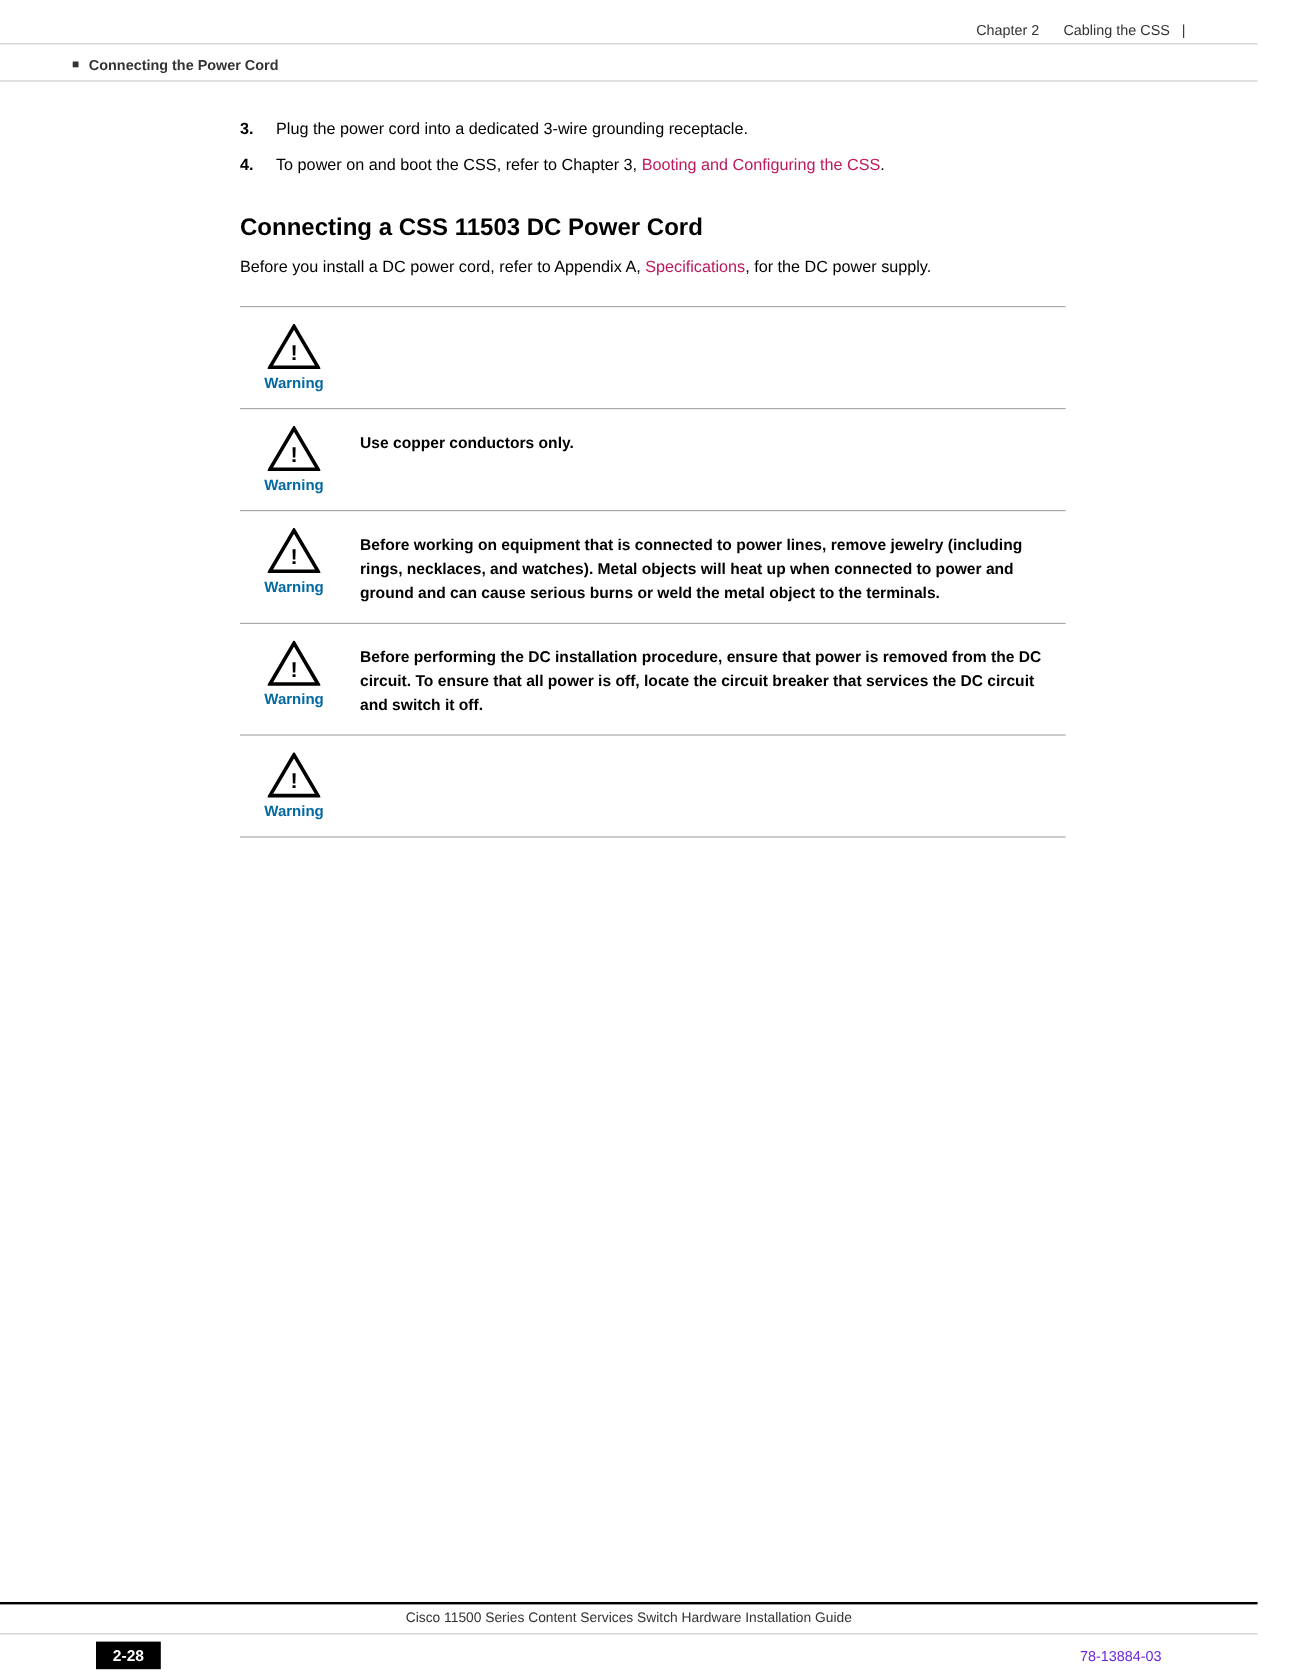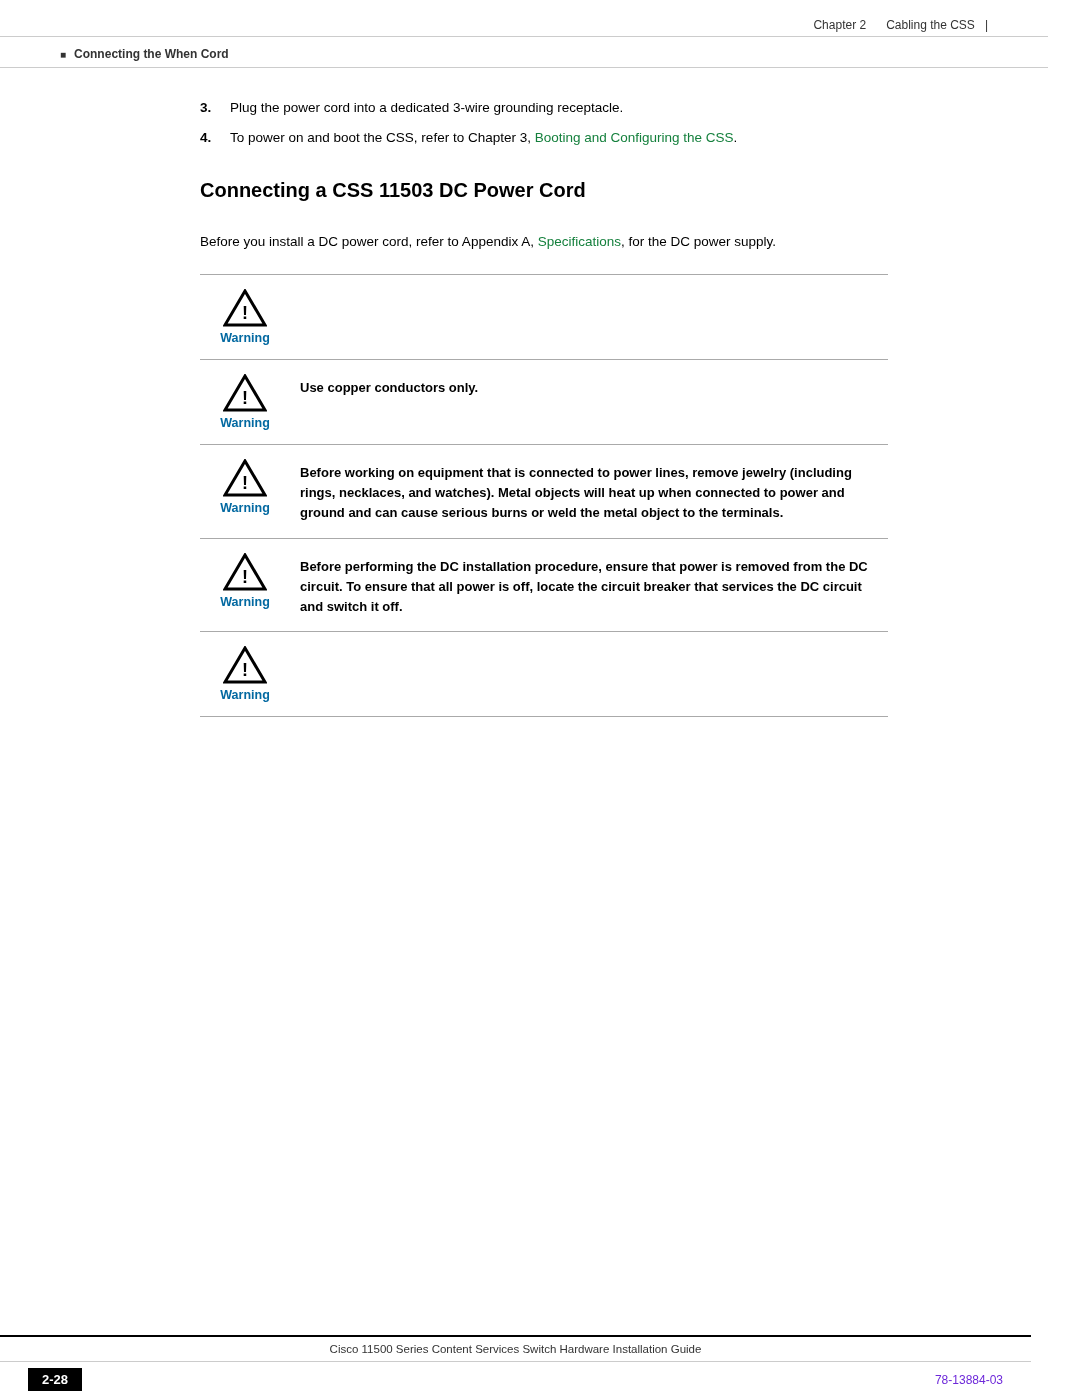--- a/index.html
+++ b/index.html
@@ -77,29 +77,29 @@
       line-height: 1.5;
     }
 
     .numbered-list li .num {
       font-weight: bold;
       min-width: 25px;
       margin-right: 5px;
     }
 
     .link-blue {
-      color: #15803d;
+      color: #be185d;
       text-decoration: none;
     }
 
     
     .section-heading {
       font-size: 20px;
       font-weight: bold;
-      margin-bottom: 29px;
+      margin-bottom: 10px;
       margin-top: 10px;
       color: #000;
       border-bottom: none;
     }
 
     
     .intro-para {
       font-size: 13.5px;
       line-height: 1.6;
       margin-bottom: 22px;
@@ -144,39 +144,39 @@
       font-weight: bold;
       line-height: 1.55;
       padding-top: 4px;
     }
 
     
     .footer {
       position: absolute;
       bottom: 0;
       left: 0;
-      right: 17px;
+      right: 0;
       border-top: 2px solid #000;
       margin-top: 36px;
     }
 
     .footer-top {
       display: flex;
       justify-content: center;
       padding: 6px 60px;
       font-size: 11.5px;
       color: #333;
       border-bottom: 1px solid #ccc;
     }
 
     .footer-bottom {
       display: flex;
       justify-content: space-between;
       align-items: center;
-      padding: 6px 28px;
+      padding: 6px 80px;
     }
 
     .footer-page-num {
       background: #000;
       color: #fff;
       padding: 4px 14px;
       font-size: 13px;
       font-weight: bold;
     }
 
@@ -193,21 +193,21 @@
   <div class="header">
     <span class="header-chapter">
       <span>Chapter 2</span>
       &nbsp;&nbsp;&nbsp;&nbsp;
       <span>Cabling the CSS</span>
       &nbsp;&nbsp;|
     </span>
   </div>
 
   <div class="section-label">
-    <span>Connecting the When Cord</span>
+    <span>Connecting the Power Cord</span>
   </div>
 
   <div class="content">
 
     <ul class="numbered-list">
       <li>
         <span class="num">3.</span>
         <span>Plug the power cord into a dedicated 3-wire grounding receptacle.</span>
       </li>
       <li>

